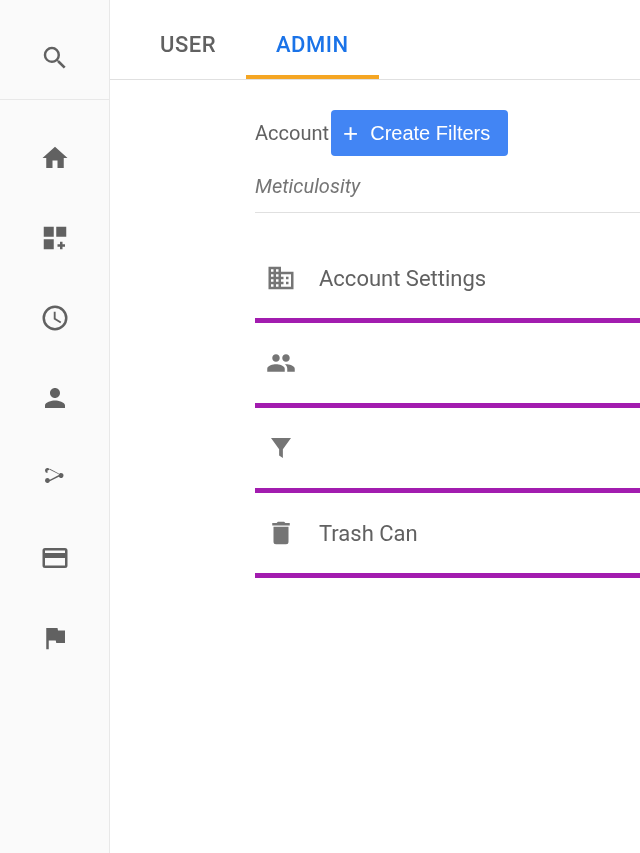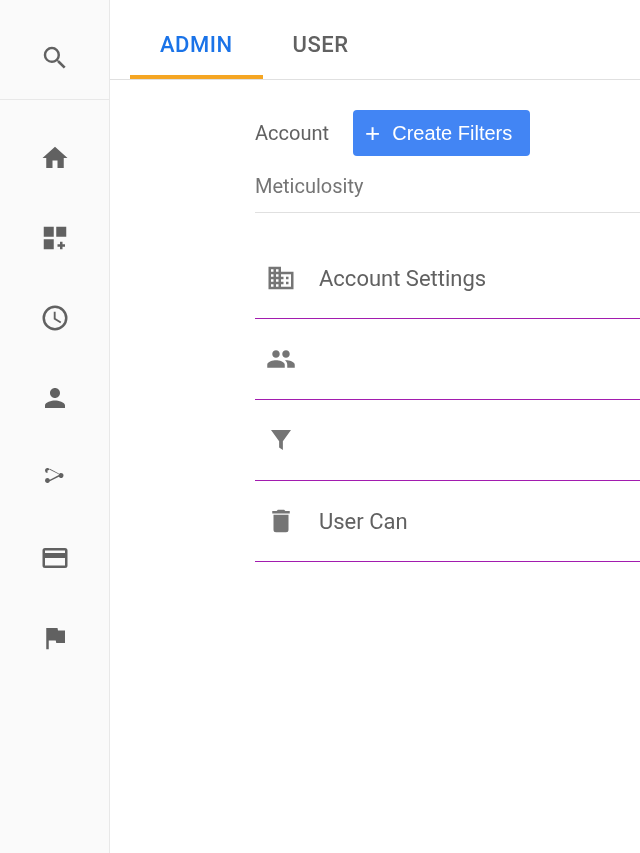--- a/index.html
+++ b/index.html
@@ -67,21 +67,21 @@
     .tab.active {
       color: #1a73e8;
       border-bottom-color: #f5a623;
     }
     .content {
       padding: 30px 0 0 145px;
     }
     .account-header {
       display: flex;
       align-items: center;
-      gap: 24px;
+      gap: 2px;
       margin-bottom: 18px;
     }
     .account-label {
       font-size: 20px;
       color: #616161;
     }
     .create-button {
       background: #4285f4;
       color: #fff;
       border: none;
@@ -97,30 +97,31 @@
     .create-button .plus {
       font-size: 26px;
       line-height: 1;
     }
     .account-name {
       font-size: 20px;
       color: #757575;
       padding-bottom: 14px;
       border-bottom: 1px solid #e0e0e0;
       margin-right: 0;
+      font-style: italic;
     }
     .menu-list {
       margin-top: 25px;
     }
     .menu-item {
       display: flex;
       align-items: center;
       gap: 22px;
       padding: 24px 26px 24px 10px;
-      border-bottom: 1px solid #a21caf;
+      border-bottom: 5px solid #a21caf;
       cursor: pointer;
     }
     .menu-item .icon-wrap {
       width: 32px;
       height: 32px;
       display: flex;
       align-items: center;
       justify-content: center;
     }
     .menu-item svg {
@@ -190,22 +191,22 @@
     <span>
       <svg viewBox="0 0 24 24">
           <path d="M14.4 6L14 4H5v17h2v-7h5.6l.4 2h7V6z"></path>
         </svg>
     </span>
   </div>
 </div>
 
 <div class="main">
   <div class="tabs">
+    <div class="tab">USER</div>
     <div class="tab active">ADMIN</div>
-    <div class="tab">USER</div>
   </div>
 
   <div class="content">
     <div class="account-header">
       <span class="account-label">Account</span>
       <button class="create-button">
         <span class="plus">+</span>
         <span>Create Filters</span>
       </button>
     </div>
@@ -234,17 +235,17 @@
               <path d="M4 4h16l-6.5 9v7l-3-2v-5L4 4z"></path>
             </svg>
         </span>
       </div>
       <div class="menu-item">
         <span class="icon-wrap">
           <svg viewBox="0 0 24 24">
               <path d="M6 19a2 2 0 002 2h8a2 2 0 002-2V7H6v12zM19 4h-3.5l-1-1h-5l-1 1H5v2h14V4z"></path>
             </svg>
         </span>
-        <span class="label">User Can</span>
+        <span class="label">Trash Can</span>
       </div>
     </div>
   </div>
 </div>
 
 </body></html>

